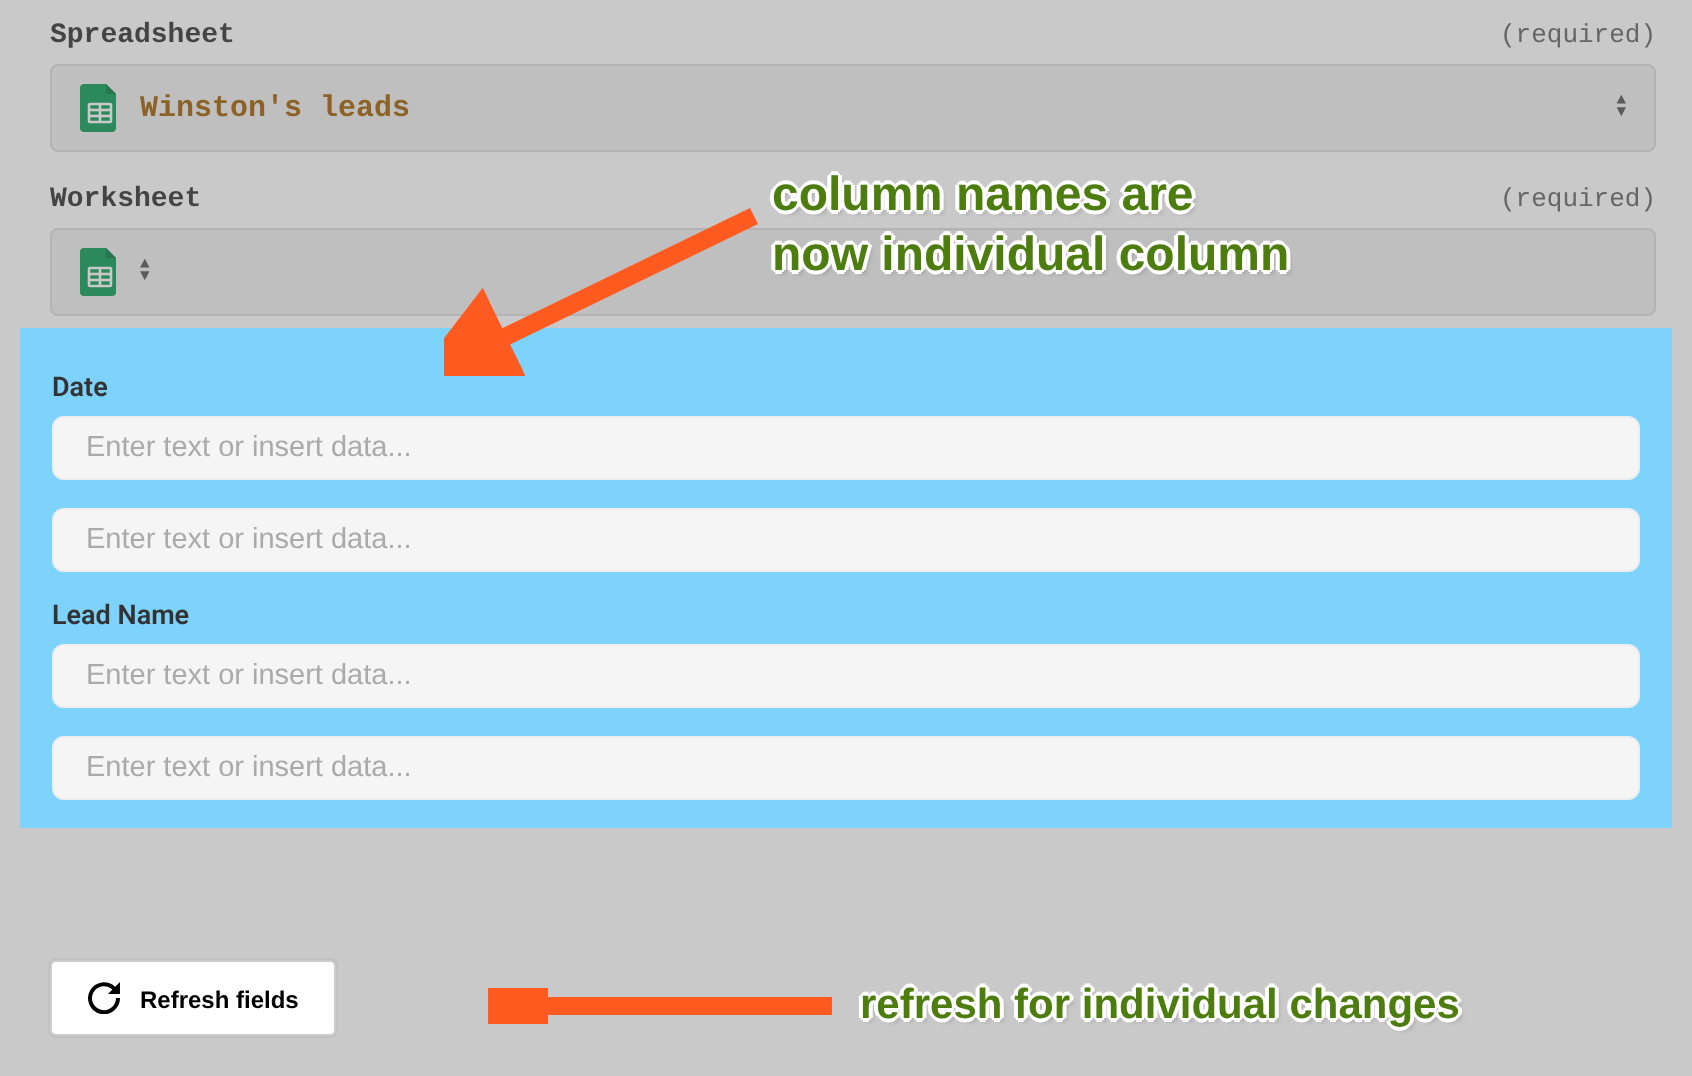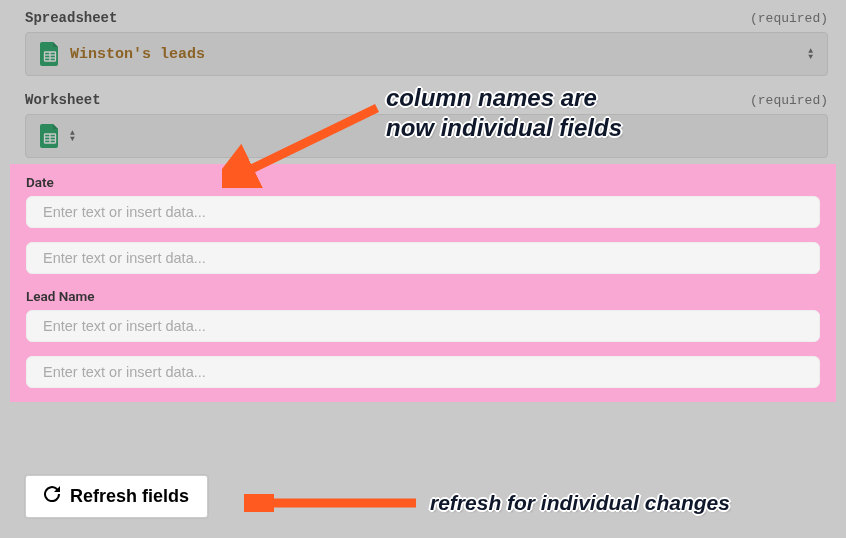--- a/index.html
+++ b/index.html
@@ -68,23 +68,23 @@
       flex-direction: column;
       font-size: 8px;
       line-height: 6px;
       color: #555;
     }
     .highlight-panel {
       position: absolute;
       left: 10px;
       right: 10px;
       top: 164px;
-      background: #f9a8d4;
+      background: #7dd3fc;
       z-index: 6;
-      padding: 10px 16px 8px 16px;
+      padding: 22px 16px 8px 16px;
     }
     .text-field-block {
       margin-bottom: 14px;
     }
     .text-label {
       font-size: 13.5px;
       font-weight: 600;
       color: #333;
       margin-bottom: 6px;
       display: block;
@@ -108,44 +108,43 @@
       left: 25px;
       bottom: 20px;
       z-index: 7;
     }
     .refresh-btn {
       background: #fff;
       border: 1px solid #ccc;
       border-radius: 3px;
       padding: 10px 18px;
       font-weight: 700;
-      font-size: 18px;
+      font-size: 12px;
       display: inline-flex;
-      align-items: flex-start;
+      align-items: flex-end;
       cursor: pointer;
       box-shadow: 0 0 0 1px rgba(0,0,0,0.04);
     }
     .refresh-btn svg {
       margin-right: 10px;
     }
     
     .annotation {
       position: absolute;
       z-index: 20;
       pointer-events: none;
       font-family: Arial, sans-serif;
       font-weight: 800;
-      color: #0f172a;
+      color: #4d7c0f;
       text-shadow:
         -1px -1px 0 #fff, 1px -1px 0 #fff, -1px 1px 0 #fff, 1px 1px 0 #fff,
         0 -2px 0 #fff, 0 2px 0 #fff, -2px 0 0 #fff, 2px 0 0 #fff,
         2px 2px 2px rgba(0,0,0,0.15);
       line-height: 1.25;
       font-size: 24px;
-      font-style: italic;
     }
     .ann1 { top: 83px; left: 386px; text-align: left; }
     .ann2 { top: 490px; left: 430px; font-size: 21px; }
     
     .arrow {
       position: absolute;
       z-index: 19;
       pointer-events: none;
     }
     .arrow1 {
@@ -238,21 +237,21 @@
   <button class="refresh-btn">
     <svg width="16" height="16" viewBox="0 0 16 16">
       <path d="M13.6 2.4 A8 8 0 1 0 16 8 h-2 A6 6 0 1 1 12.2 3.8 L10 6 h6 V0 z" fill="#000"></path>
     </svg>
     <span>Refresh fields</span>
   </button>
 </div>
 
 <div class="annotation ann1">
   <div>column names are</div>
-  <div>now individual fields</div>
+  <div>now individual column</div>
 </div>
 <div class="annotation ann2">refresh for individual changes</div>
 
 <svg class="arrow arrow1" viewBox="0 0 160 90">
   <defs>
     <marker id="ah1" markerWidth="8" markerHeight="8" refX="2" refY="3" orient="auto">
       <polygon points="0,0 6,3 0,6" fill="#ff5a1f"></polygon>
     </marker>
   </defs>
   <line x1="155" y1="10" x2="15" y2="78" stroke="#ff5a1f" stroke-width="9" marker-end="url(#ah1)"></line>

